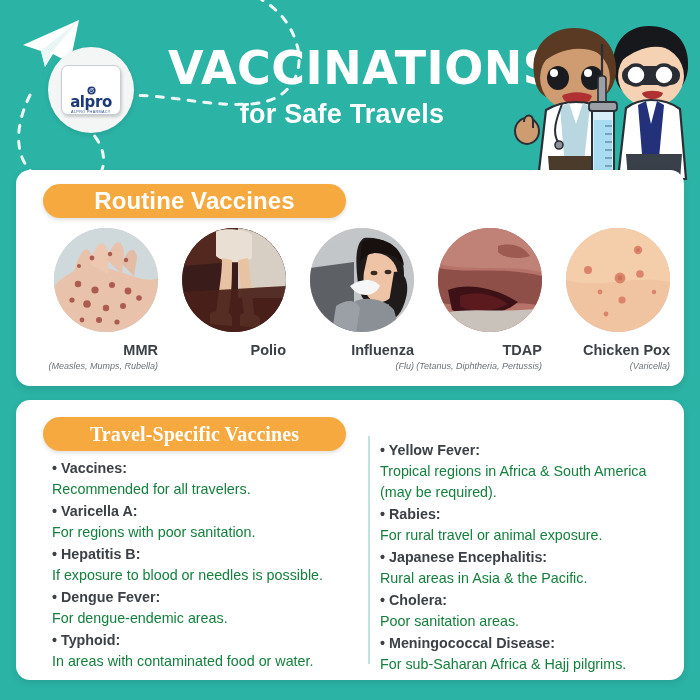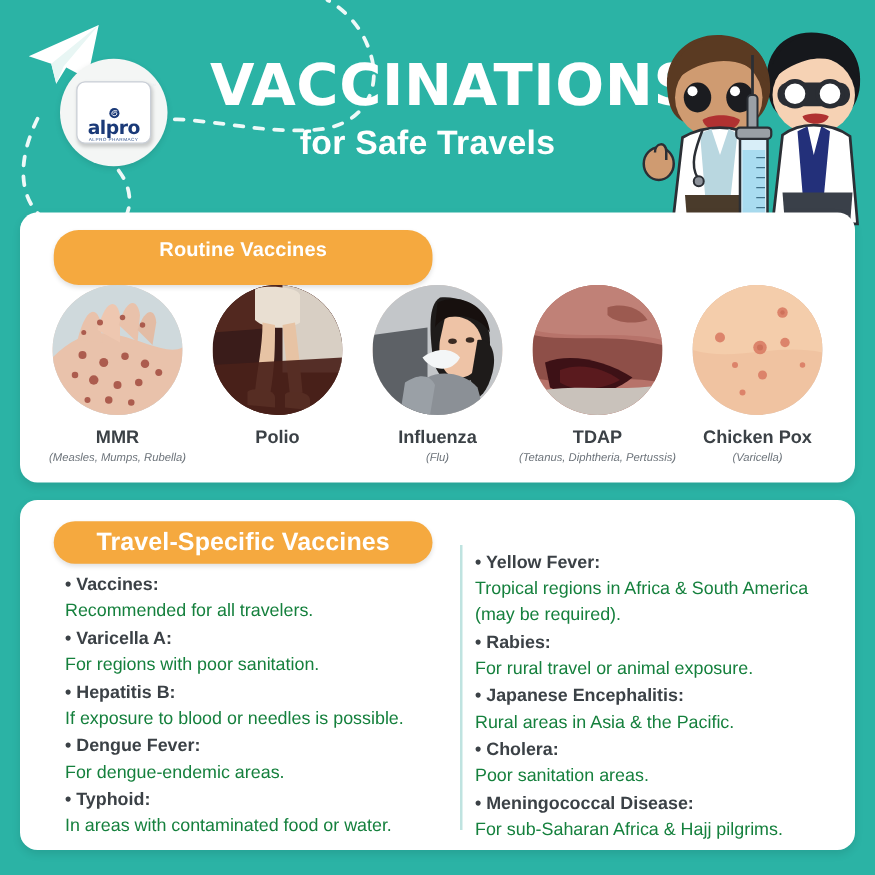--- a/index.html
+++ b/index.html
@@ -156,51 +156,52 @@
     border-radius: 20px;
     box-shadow: 0 2px 4px rgba(0,0,0,.13);
     text-align: center;
     box-sizing: border-box;
   }
   #pill-routine {
     position: absolute;
     left: 27px;
     top: 14px;
     width: 303px;
-    height: 44px;
+    height: 34px;
     line-height: 34px;
-    font-size: 16px;
+    font-size: 24px;
     letter-spacing: .1px;
   }
   #pill-travel {
     position: absolute;
     left: 27px;
     top: 17px;
     width: 303px;
     height: 34px;
     line-height: 34px;
     font-size: 20px;
     letter-spacing: .1px;
+    font-family: Liberation Serif, serif;
   }
 
   
   .routine-row {
     position: absolute;
     left: 14px;
     top: 58px;
     width: 640px;
     display: flex;
     justify-content: space-between;
     align-items: flex-start;
   }
   .vaccine-item {
     width: 128px;
     display: flex;
     flex-direction: column;
-    align-items: center;
+    align-items: flex-end;
   }
   .vaccine-photo {
     width: 104px;
     height: 104px;
     border-radius: 50%;
     overflow: hidden;
     position: relative;
     background: #d9c7bd;
   }
   .vaccine-photo svg { display: block; width: 104px; height: 104px; }

